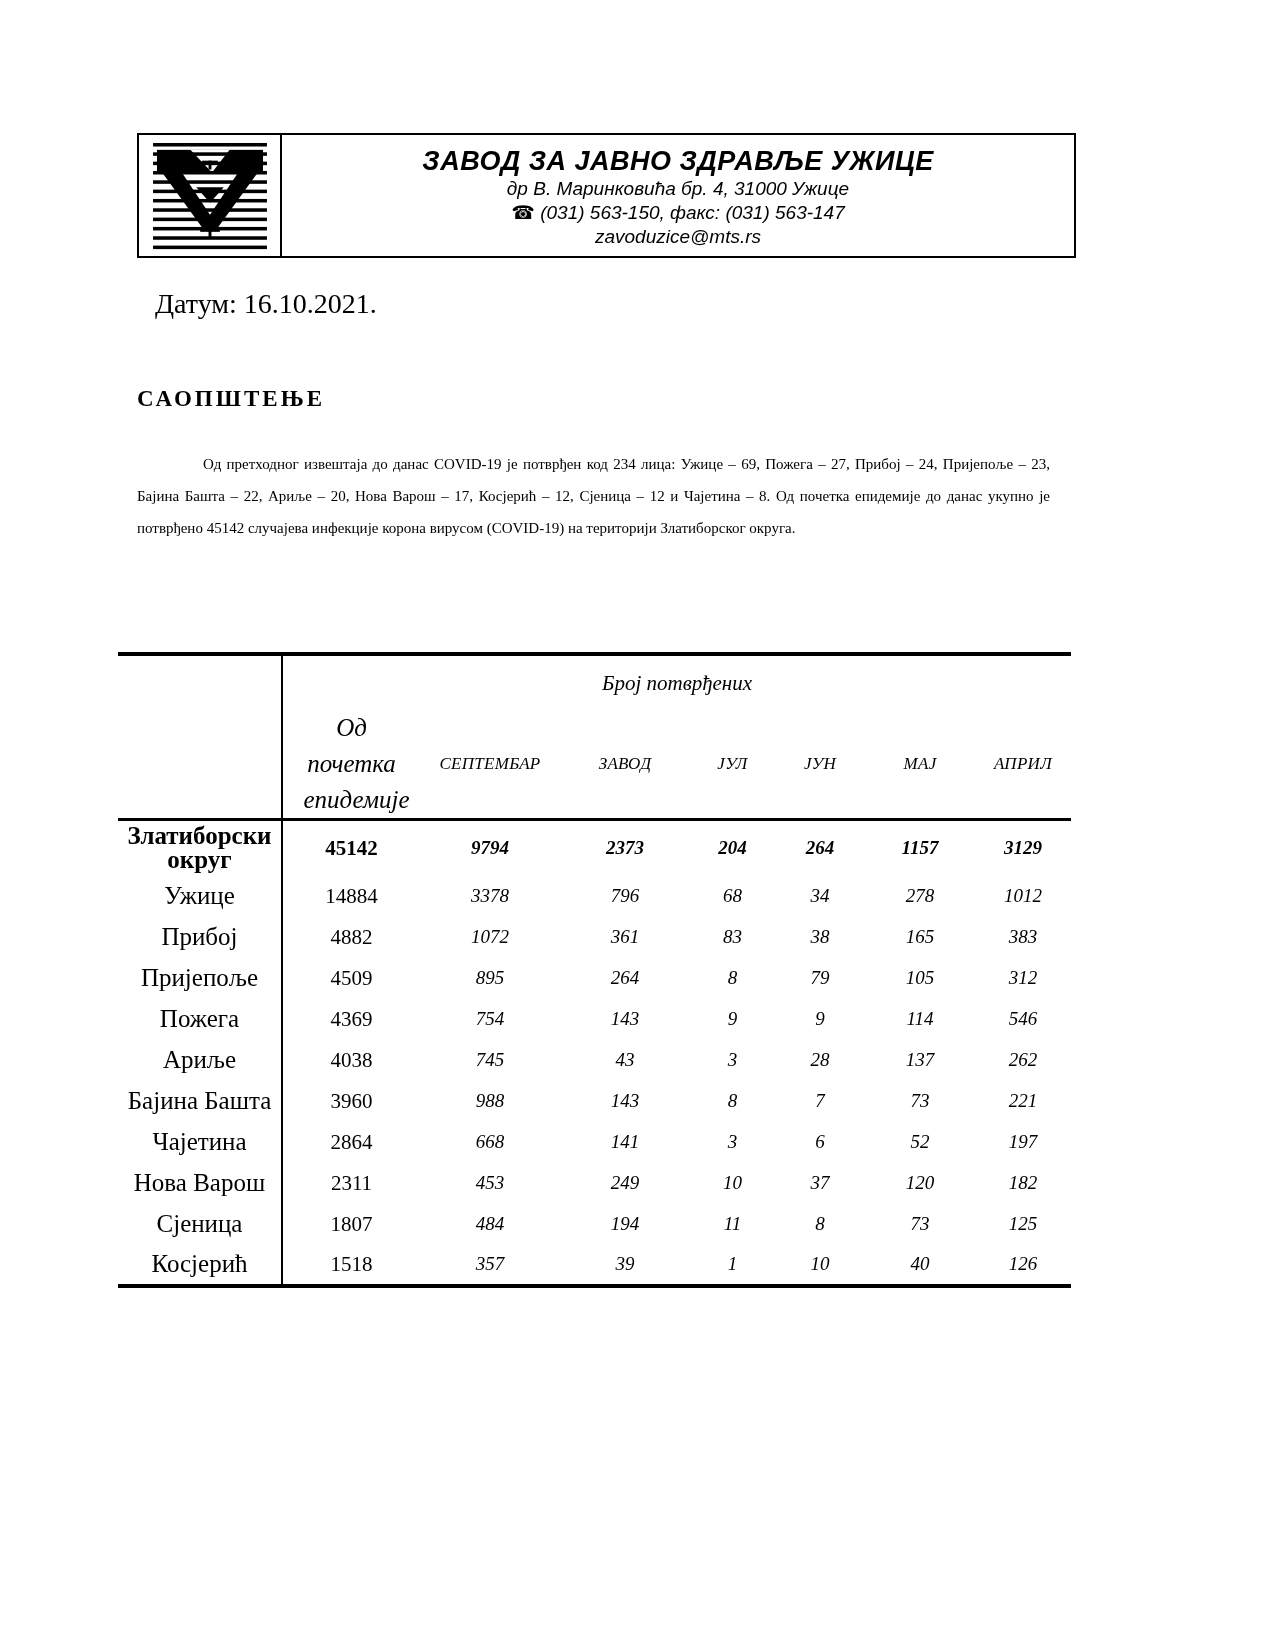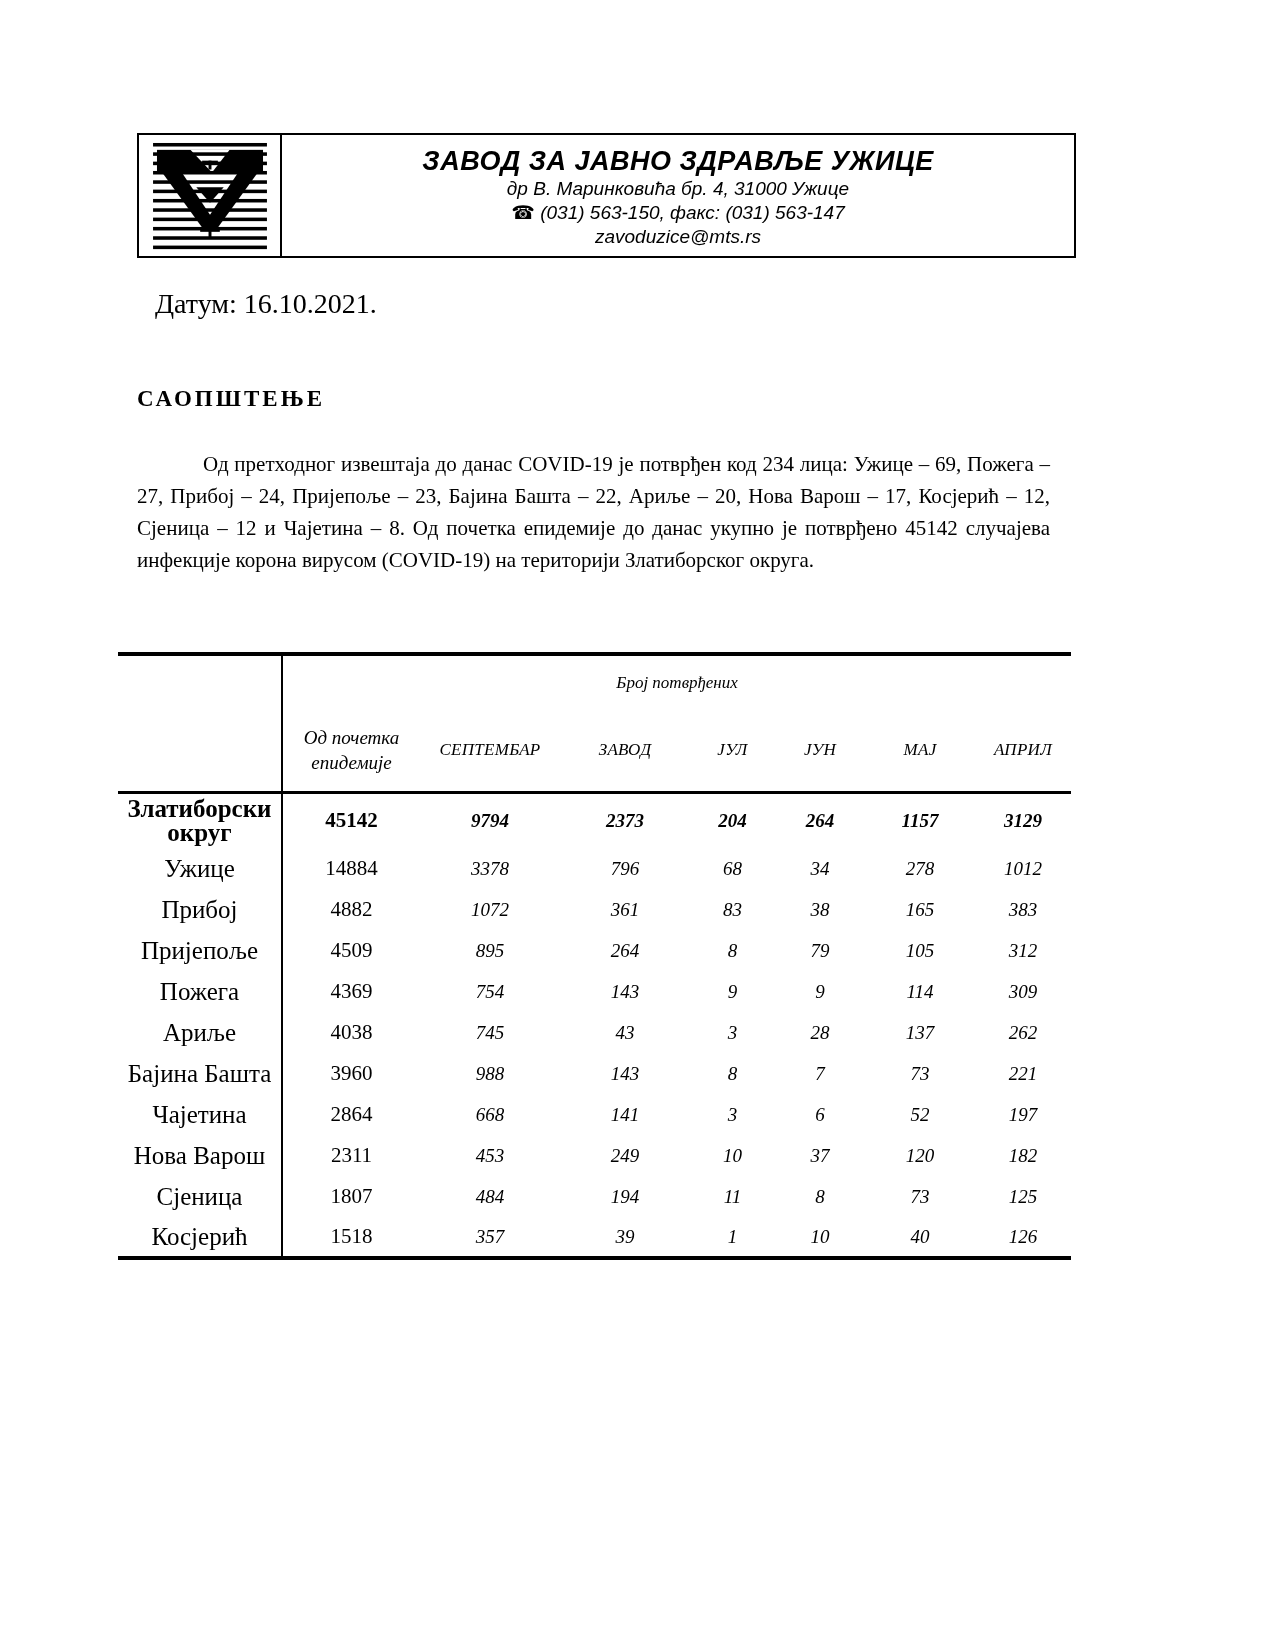--- a/index.html
+++ b/index.html
@@ -15,35 +15,35 @@
   .head-text{flex:1;display:flex;flex-direction:column;align-items:center;
              justify-content:center;font-family:"Liberation Sans","DejaVu Sans",sans-serif;
              padding-top:2px;}
   .org-name{font-size:27px;font-weight:bold;font-style:italic;letter-spacing:0.5px;line-height:32px;}
   .org-line{font-size:19px;line-height:24px;font-style:italic;}
 
   
   .date-line{position:absolute;left:155px;top:288px;font-size:28px;}
   .doc-title{position:absolute;left:137px;top:386px;width:913px;
              font-size:23px;font-weight:bold;letter-spacing:3px;}
-  .para{position:absolute;left:137px;top:448px;width:913px;font-size:21px;line-height:32px;
+  .para{position:absolute;left:137px;top:448px;width:913px;font-size:15px;line-height:32px;
         text-align:justify;text-indent:66px;}
 
   
   .table-wrap{position:absolute;left:118px;top:652px;}
   table.covid{table-layout:fixed;width:953px;border-collapse:collapse;
               border-top:4px solid #000;border-bottom:4px solid #000;}
   table.covid th,table.covid td{padding:0;text-align:center;vertical-align:middle;
               font-weight:normal;overflow:hidden;}
   tr.h1{height:56px;} tr.h2{height:82px;}
   tbody tr{height:41px;} tbody tr.first{height:56px;}
   .corner{border-right:2px solid #000;border-bottom:3px solid #000;}
   .h2 th{border-bottom:3px solid #000;}
-  .t-group{font-weight:bold;font-style:italic;font-size:17px;}
-  .t-colhead{font-weight:bold;font-style:italic;font-size:19px;line-height:25px;}
+  .t-group{font-weight:bold;font-style:italic;font-size:21px;}
+  .t-colhead{font-weight:bold;font-style:italic;font-size:25px;line-height:36px;}
   .t-colhead .wrap{display:inline-block;max-width:96px;}
   .t-month{font-weight:bold;font-style:italic;font-size:17px;letter-spacing:0.3px;}
   .t-name{font-size:25px;border-right:2px solid #000;line-height:24px;}
   .t-total{font-size:21px;}
   .t-val{font-style:italic;font-size:19px;}
   tbody tr.first td{font-weight:bold;}
 </style>
 </head>
 <body>
 
@@ -163,21 +163,21 @@
           <td class="t-val">312</td>
         </tr>
         <tr>
           <td class="t-name">Пожега</td>
           <td class="t-total">4369</td>
           <td class="t-val">754</td>
           <td class="t-val">143</td>
           <td class="t-val">9</td>
           <td class="t-val">9</td>
           <td class="t-val">114</td>
-          <td class="t-val">309</td>
+          <td class="t-val">546</td>
         </tr>
         <tr>
           <td class="t-name">Ариље</td>
           <td class="t-total">4038</td>
           <td class="t-val">745</td>
           <td class="t-val">43</td>
           <td class="t-val">3</td>
           <td class="t-val">28</td>
           <td class="t-val">137</td>
           <td class="t-val">262</td>

